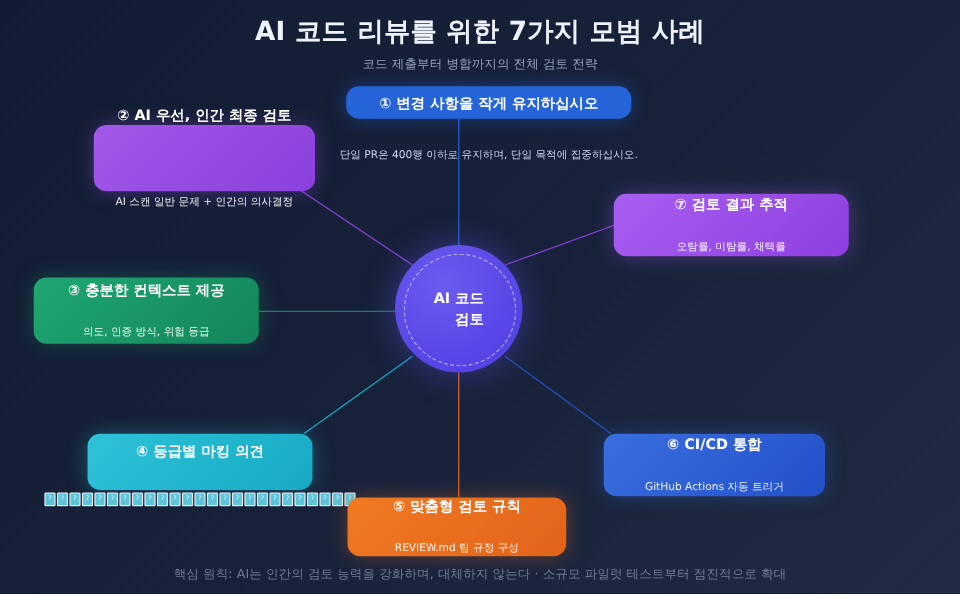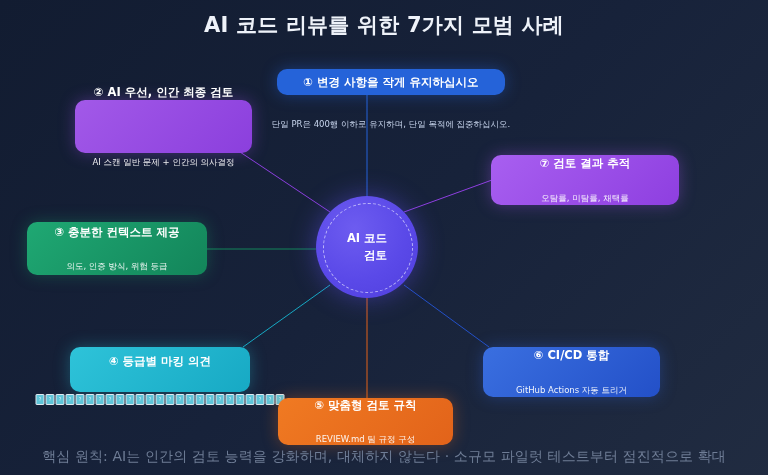--- a/index.html
+++ b/index.html
@@ -191,32 +191,33 @@
     font-family: "DejaVu Sans Mono", monospace;
   }
 
   
   #footer {
     position: absolute;
     left: 0;
     bottom: 9px;
     width: 768px;
     text-align: center;
-    font-size: 14px;
+    font-size: 10px;
     color: #6f7d96;
     letter-spacing: 0.1px;
   }
 </style>
 </head>
 <body>
 
 <div id="stage">
 
   <div id="header">
     <div id="title">AI 코드 리뷰를 위한 7가지 모범 사례</div>
+    <div id="subtitle">코드 제출부터 병합까지의 전체 검토 전략</div>
   </div>
 
   <svg id="links" viewBox="0 0 768 475" xmlns="http://www.w3.org/2000/svg">
     <line x1="367" y1="196" x2="367" y2="95" stroke="#2563d9" stroke-width="1"></line>
     <line x1="330" y1="212" x2="240" y2="152" stroke="#8b3fdd" stroke-width="1"></line>
     <line x1="316" y1="249" x2="207" y2="249" stroke="#13855a" stroke-width="1"></line>
     <line x1="330" y1="285" x2="243" y2="347" stroke="#17a9c4" stroke-width="1"></line>
     <line x1="367" y1="298" x2="367" y2="398" stroke="#e2631a" stroke-width="1"></line>
     <line x1="404" y1="285" x2="489" y2="347" stroke="#2350c8" stroke-width="1"></line>
     <line x1="404" y1="212" x2="492" y2="180" stroke="#8e3fe0" stroke-width="1"></line>

